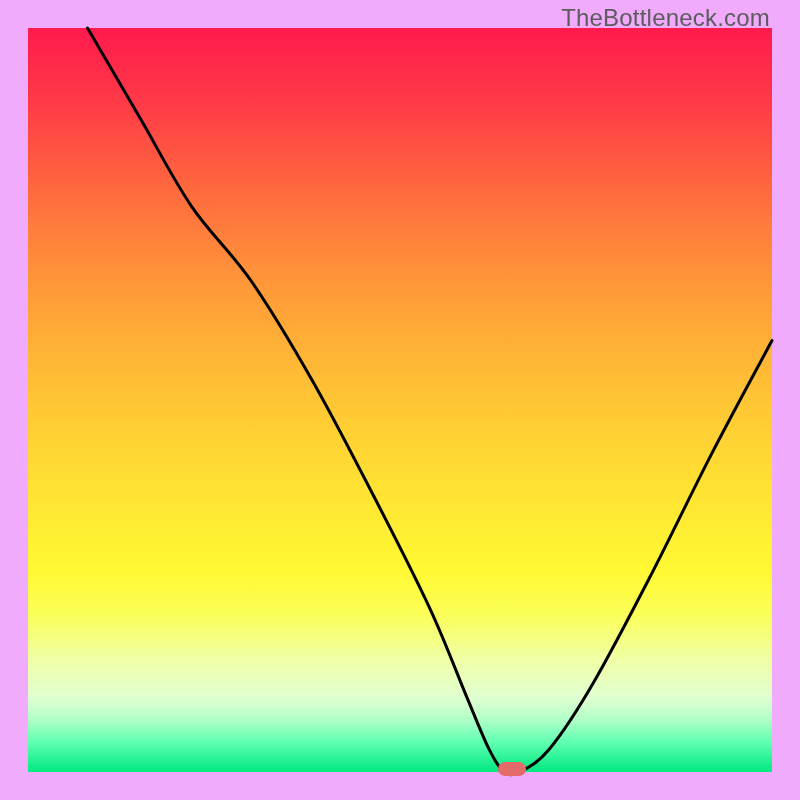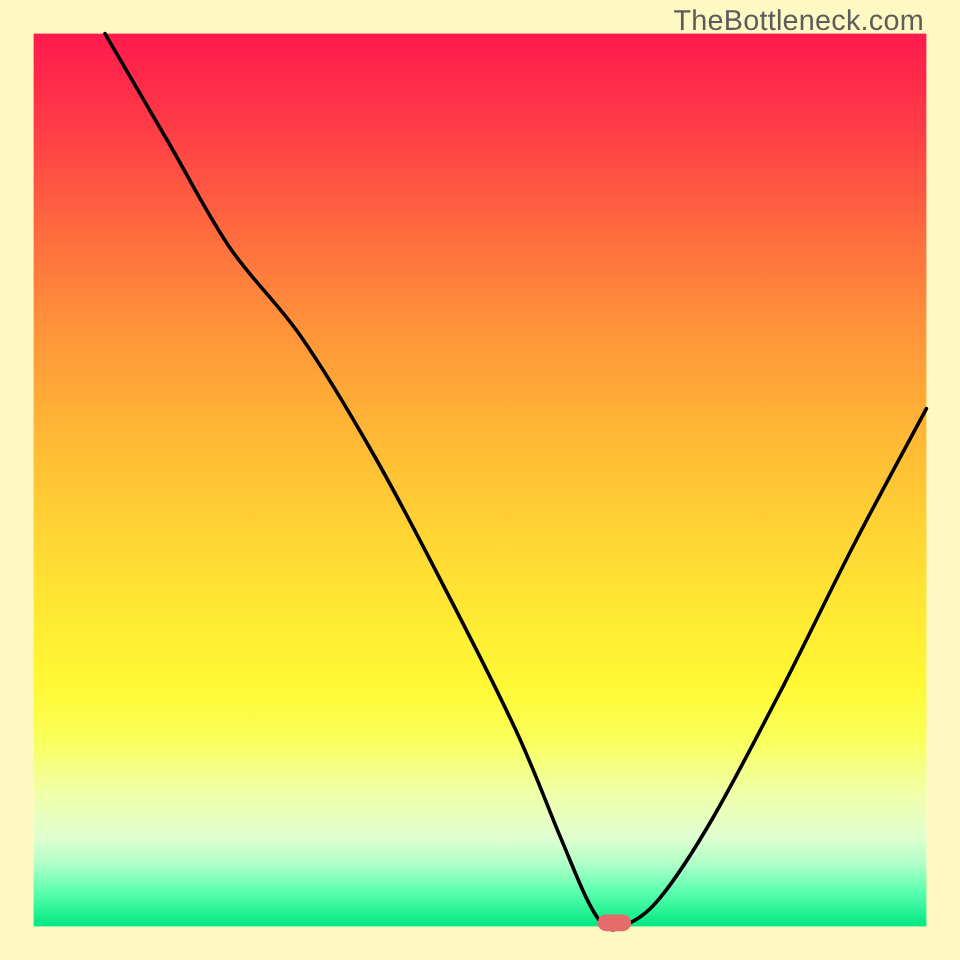--- a/index.html
+++ b/index.html
@@ -9,21 +9,21 @@
     height: 800px;
     background: #000000;
     overflow: hidden;
   }
   .frame {
     position: absolute;
     top: 0;
     left: 0;
     width: 800px;
     height: 800px;
-    background: #fef9c3;
+    background: #f0abfc;
   }
   .plot-area {
     position: absolute;
     left: 28px;
     top: 28px;
     width: 744px;
     height: 744px;
     background: linear-gradient(to bottom,
       #ff1a4d 0%,
       #ff3a47 10%,

